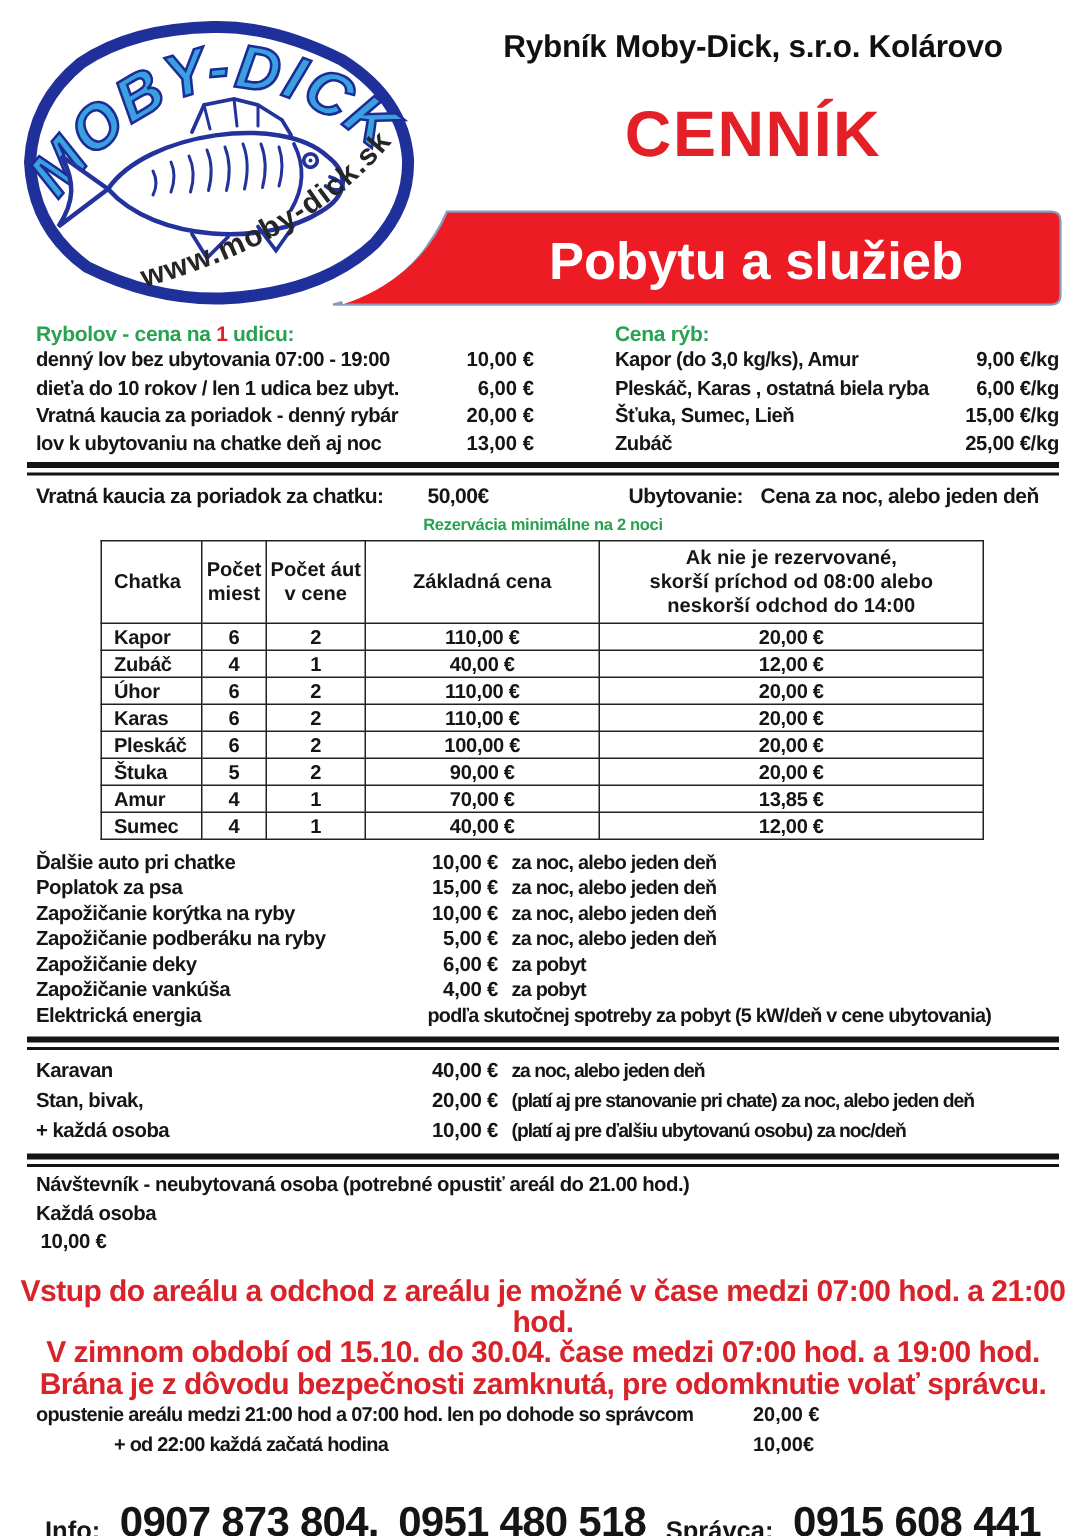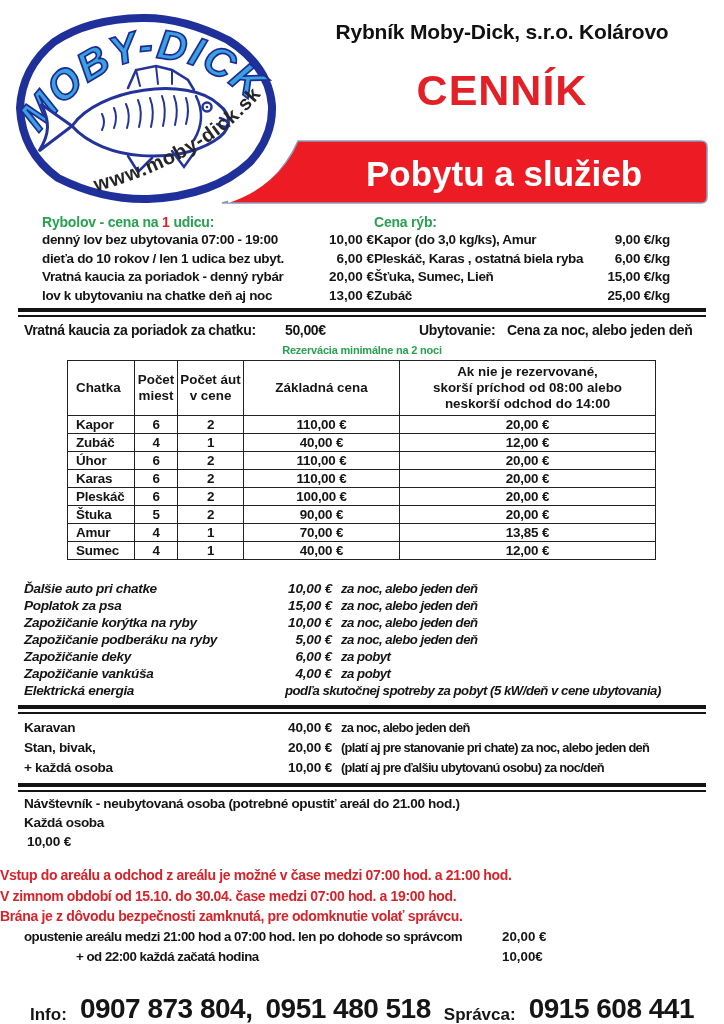--- a/index.html
+++ b/index.html
@@ -9,21 +9,21 @@
     overflow:hidden;margin:0 auto;
   }
   
   .header{position:relative;height:210px;}
   .logo{position:absolute;left:10px;top:10px;}
   .head-right{position:absolute;left:292px;top:0;width:420px;text-align:center;}
   .company{font-size:21px;margin-top:20px;letter-spacing:-0.2px;color:#111;}
   .cennik{font-size:43px;color:#e32028;margin-top:22px;letter-spacing:1px;}
   .banner-svg{position:absolute;left:212px;top:138px;}
   
-  .two-col{display:flex;justify-content:center;padding:3px 36px 0 24px;}
+  .two-col{display:flex;justify-content:space-between;padding:3px 18px 0 24px;}
   .col-left{width:332px;}
   .col-right{width:296px;font-size:13.2px;letter-spacing:-0.45px;}
   .g-head{color:#28a150;font-size:14px;line-height:18px;letter-spacing:-0.2px;}
   .g-head .num{color:#e32028;}
   .li{display:flex;line-height:18.6px;font-size:13.5px;}
   .li .lbl{flex:1;letter-spacing:-0.35px;white-space:nowrap;}
   .li .prc{text-align:right;}
   .col-left .prc{width:54px;}
   .col-right .li{line-height:18.6px;}
   .col-right .prc{width:70px;letter-spacing:-0.2px;}
@@ -43,21 +43,21 @@
   
   .svc{display:flex;padding:0 24px;font-size:13.6px;line-height:17px;}
   .svc .lbl{width:261px;letter-spacing:-0.35px;white-space:nowrap;}
   .svc .prc{width:47px;text-align:right;margin-right:9px;letter-spacing:-0.2px;}
   .svc .prc:empty{display:none;margin:0;}
   .svc .suf{letter-spacing:-0.5px;white-space:nowrap;font-size:13.2px;}
   .caravan .svc{line-height:20px;}
   .caravan .suf{font-size:12.9px;letter-spacing:-0.7px;}
   .visitor-head{padding:2px 24px 0 24px;font-size:13.6px;line-height:19px;letter-spacing:-0.35px;}
   
-  .notice{color:#d8232a;text-align:left;font-size:14px;line-height:20.5px;
+  .notice{color:#d8232a;text-align:center;font-size:20px;line-height:20.5px;
           letter-spacing:-0.35px;margin-top:14px;}
   
   .departure{}
   .dep{display:flex;padding:0 24px;font-size:13.3px;line-height:20px;}
   .dep .lbl{width:478px;white-space:nowrap;letter-spacing:-0.5px;}
   .dep .lbl.indent{padding-left:52px;box-sizing:border-box;}
   
   .footer{display:flex;align-items:flex-end;justify-content:space-between;
           padding:0 30px;margin-top:26px;}
   .f-small{font-size:17px;}
@@ -241,21 +241,21 @@
     <tr>
           <td class="first">Sumec</td>
           <td>4</td>
           <td>1</td>
           <td>40,00 €</td>
           <td>12,00 €</td>
         </tr>
   </tbody>
     </table>
 
-  <div class="services" style="margin-top:20px;font-style:italic;">
+  <div class="services" style="margin-top:6px;">
     <div class="svc">
         <span class="lbl">Ďalšie auto pri chatke</span>
         <span class="prc">10,00 €</span>
         <span class="suf">za  noc,  alebo jeden deň</span>
       </div>
     <div class="svc">
         <span class="lbl">Poplatok za psa</span>
         <span class="prc">15,00 €</span>
         <span class="suf">za  noc,  alebo jeden deň</span>
       </div>

